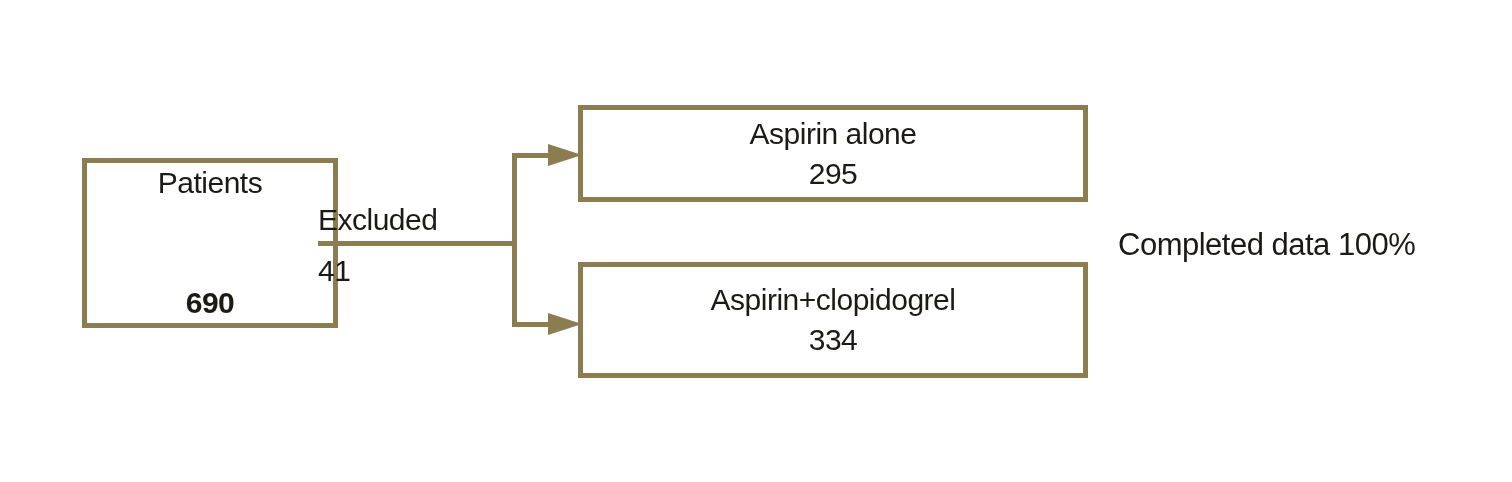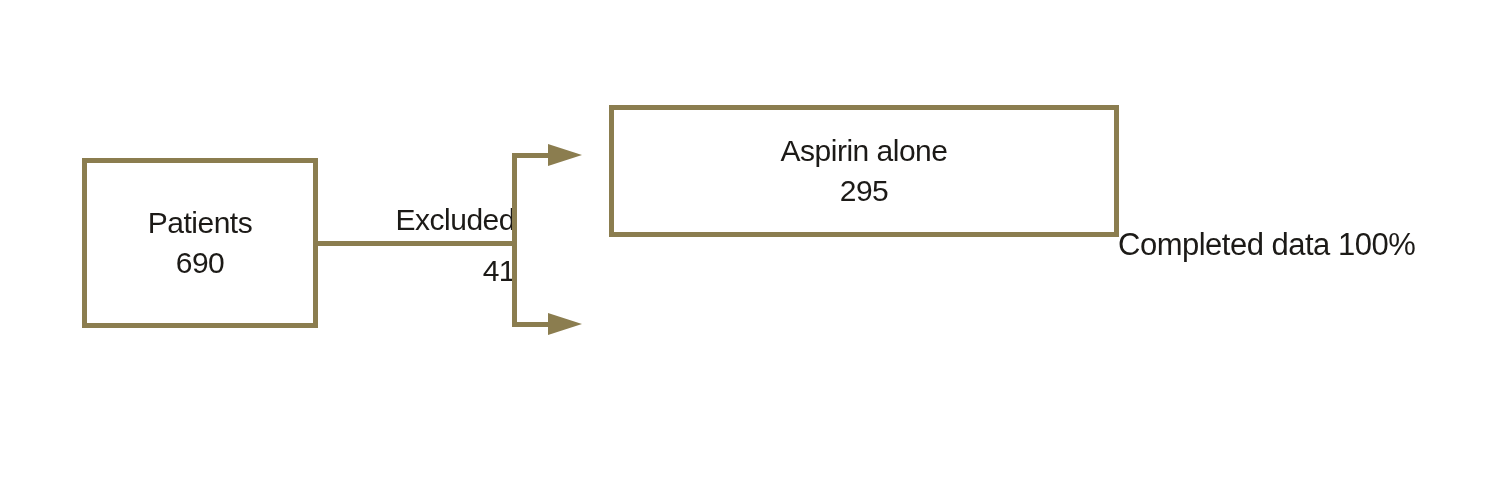--- a/index.html
+++ b/index.html
@@ -30,23 +30,23 @@
     align-items: center;
     justify-content: center;
     text-align: center;
   }
   .node .line {
     font-size: 30px;
     line-height: 40px;
     letter-spacing: -0.5px;
     white-space: nowrap;
   }
-  .node .bold { font-weight: normal; }
-  .node-patients { left: 82px;  top: 158px; width: 236px; height: 170px; }
-  .node-aspirin-alone { left: 578px; top: 105px; width: 510px; height: 132px; margin-left: 31px; }
+  .node .bold { font-weight: bold; }
+  .node-patients { left: 82px;  top: 158px; width: 256px; height: 170px; justify-content: space-between; }
+  .node-aspirin-alone { left: 578px; top: 105px; width: 510px; height: 97px; }
   .node-aspirin-clopidogrel { left: 578px; top: 262px; width: 510px; height: 116px; }
   
   .cline { position: absolute; background: var(--accent); }
   .main-line    { left: 318px; top: 241px; width: 197px; height: 5px; }
   .branch-line  { left: 512px; top: 153px; width: 5px;  height: 174px; }
   .arm-top      { left: 512px; top: 153px; width: 40px; height: 5px; }
   .arm-bottom   { left: 512px; top: 322px; width: 40px; height: 5px; }
   
   .arrowhead {
     position: absolute;
@@ -55,21 +55,21 @@
     border-bottom: 11px solid transparent;
     border-left: 34px solid var(--accent);
   }
   .arrowhead-top    { left: 548px; top: 144px; }
   .arrowhead-bottom { left: 548px; top: 313px; }
   
   .edge-label {
     position: absolute;
     left: 318px;
     width: 197px;
-    text-align: right;
+    text-align: left;
     font-size: 30px;
     line-height: 34px;
     letter-spacing: -0.5px;
     white-space: nowrap;
   }
   .edge-label-top    { top: 203px; }
   .edge-label-bottom { top: 254px; }
   
   .annotation {
     position: absolute;
@@ -99,16 +99,20 @@
   <div class="cline arm-top"></div>
   <div class="cline arm-bottom"></div>
   <div class="arrowhead arrowhead-top"></div>
   <div class="arrowhead arrowhead-bottom"></div>
 
   <div class="node node-aspirin-alone">
     <div class="line">Aspirin alone</div>
     <div class="line">295</div>
   </div>
 
+  <div class="node node-aspirin-clopidogrel">
+    <div class="line">Aspirin+clopidogrel</div>
+    <div class="line">334</div>
+  </div>
 
   <div class="annotation">Completed data 100%</div>
 
 </div>
 
 </body></html>

